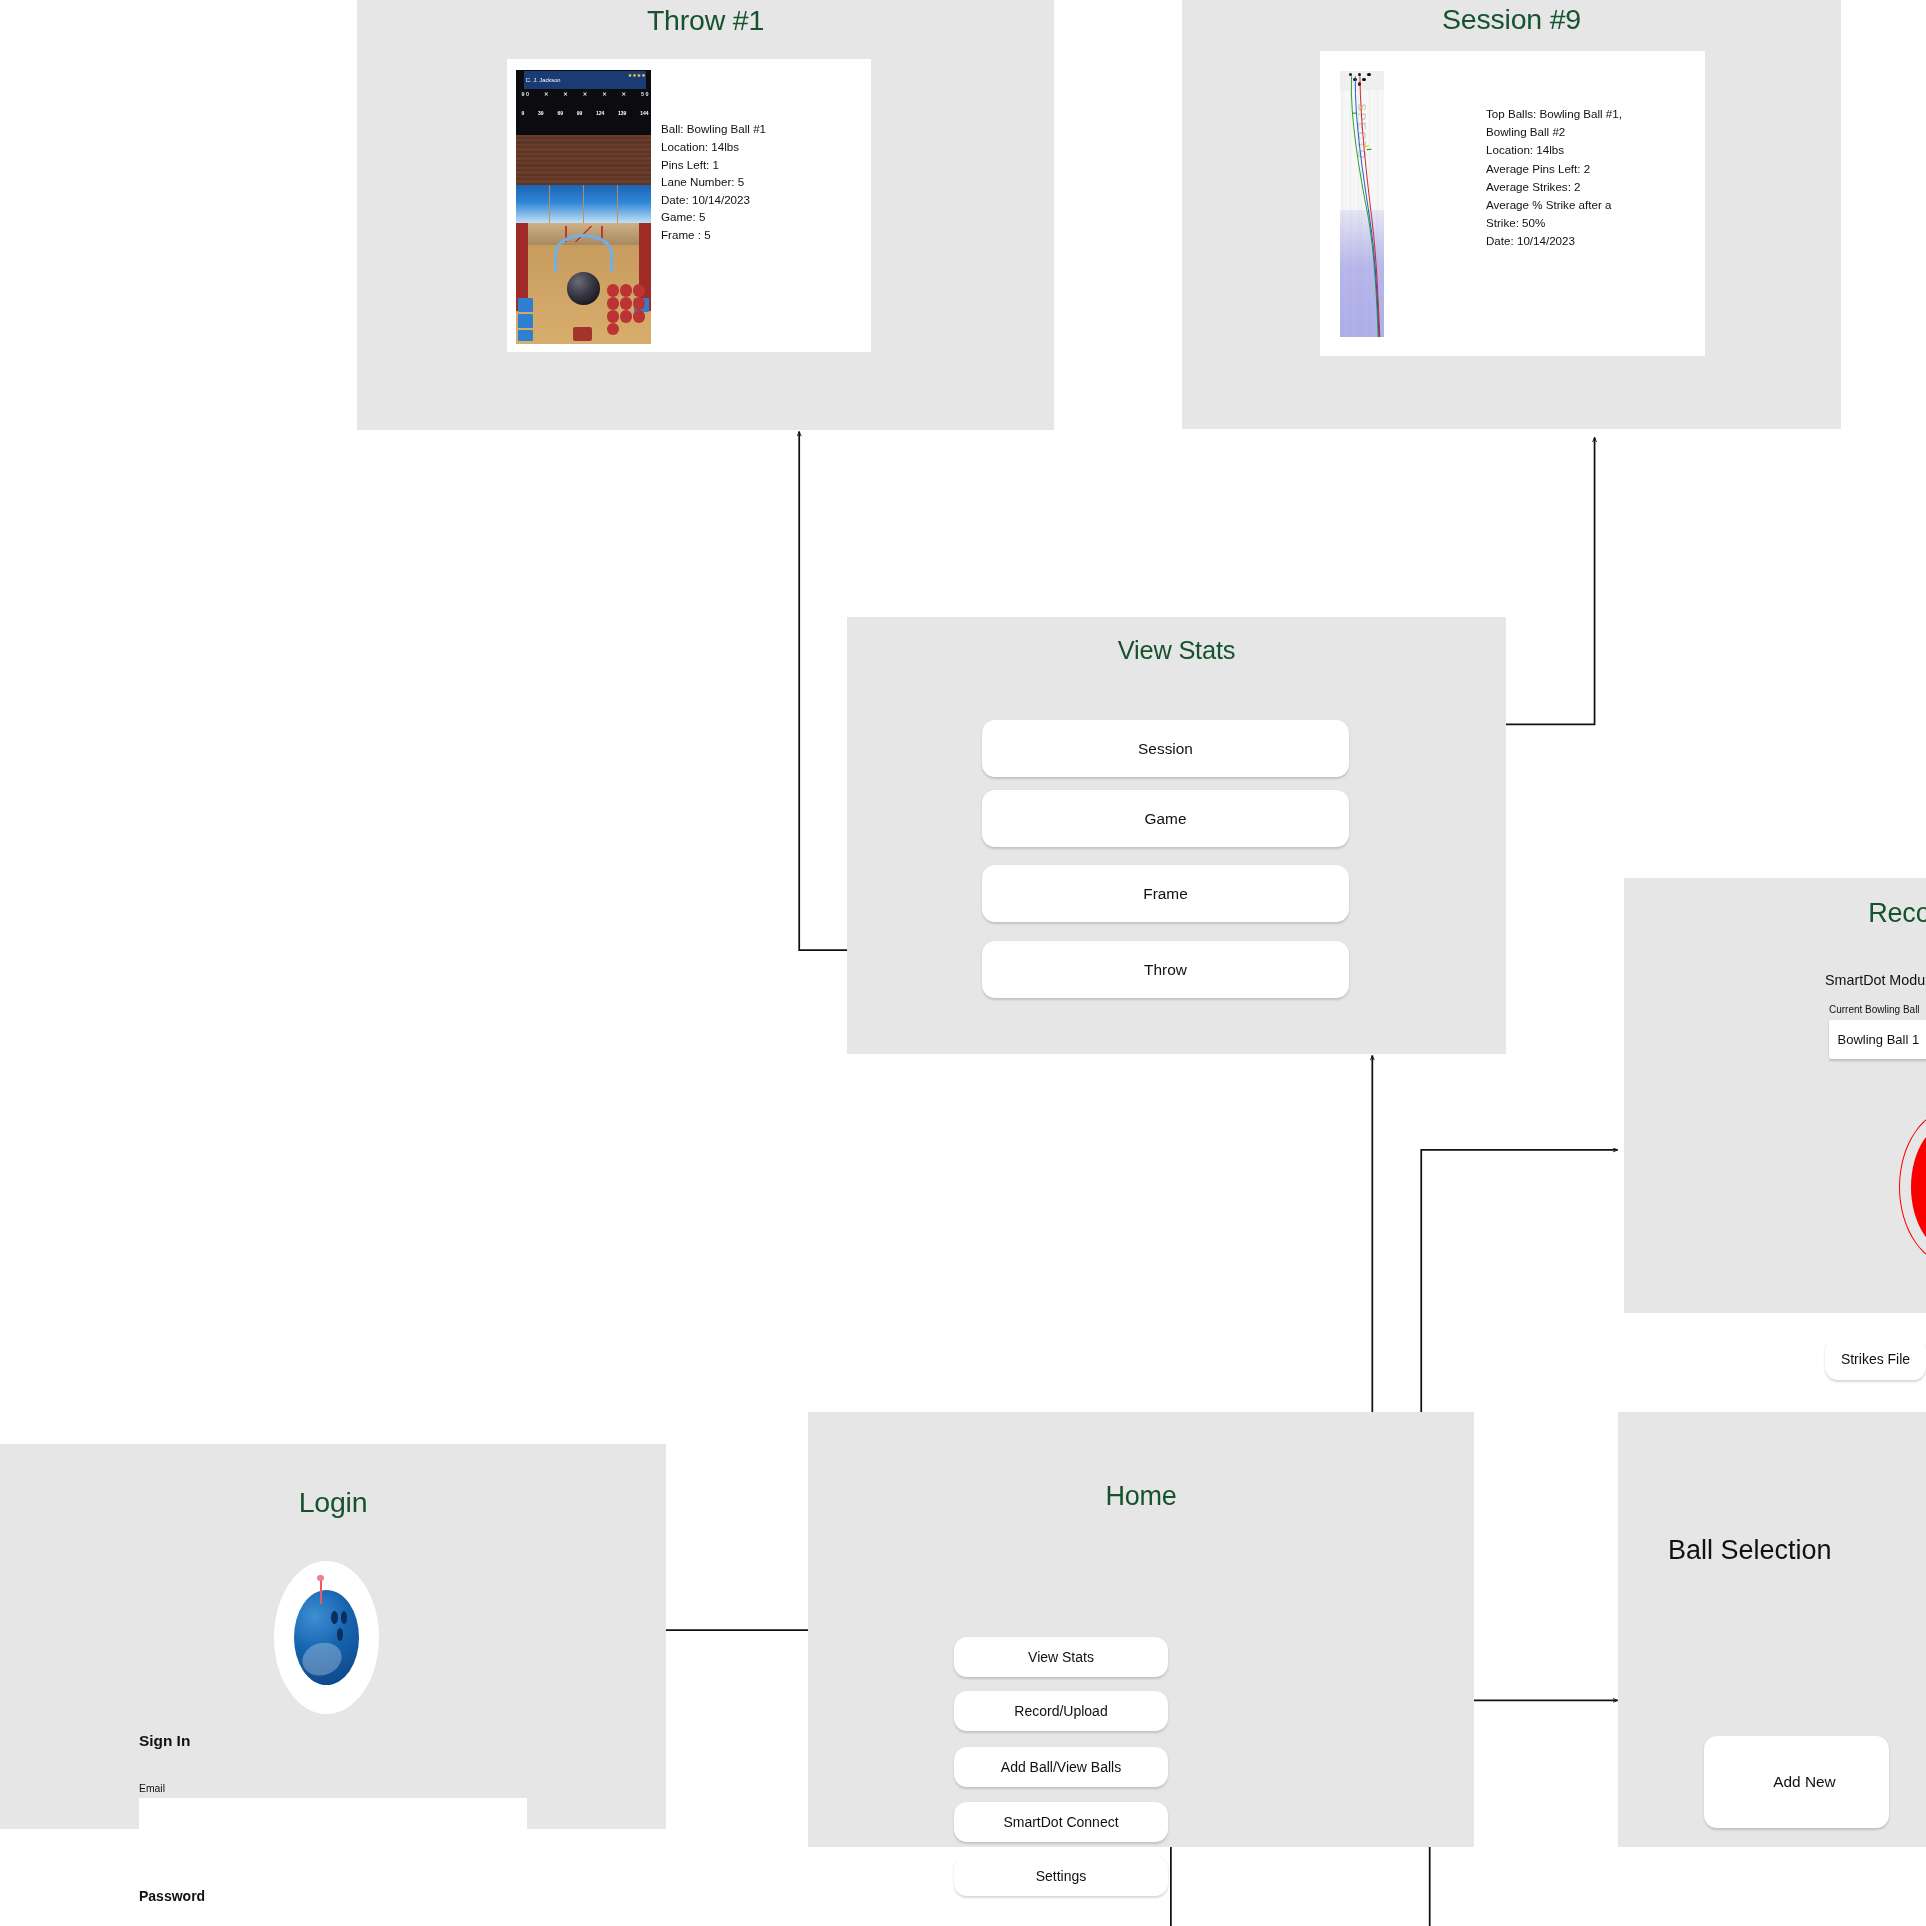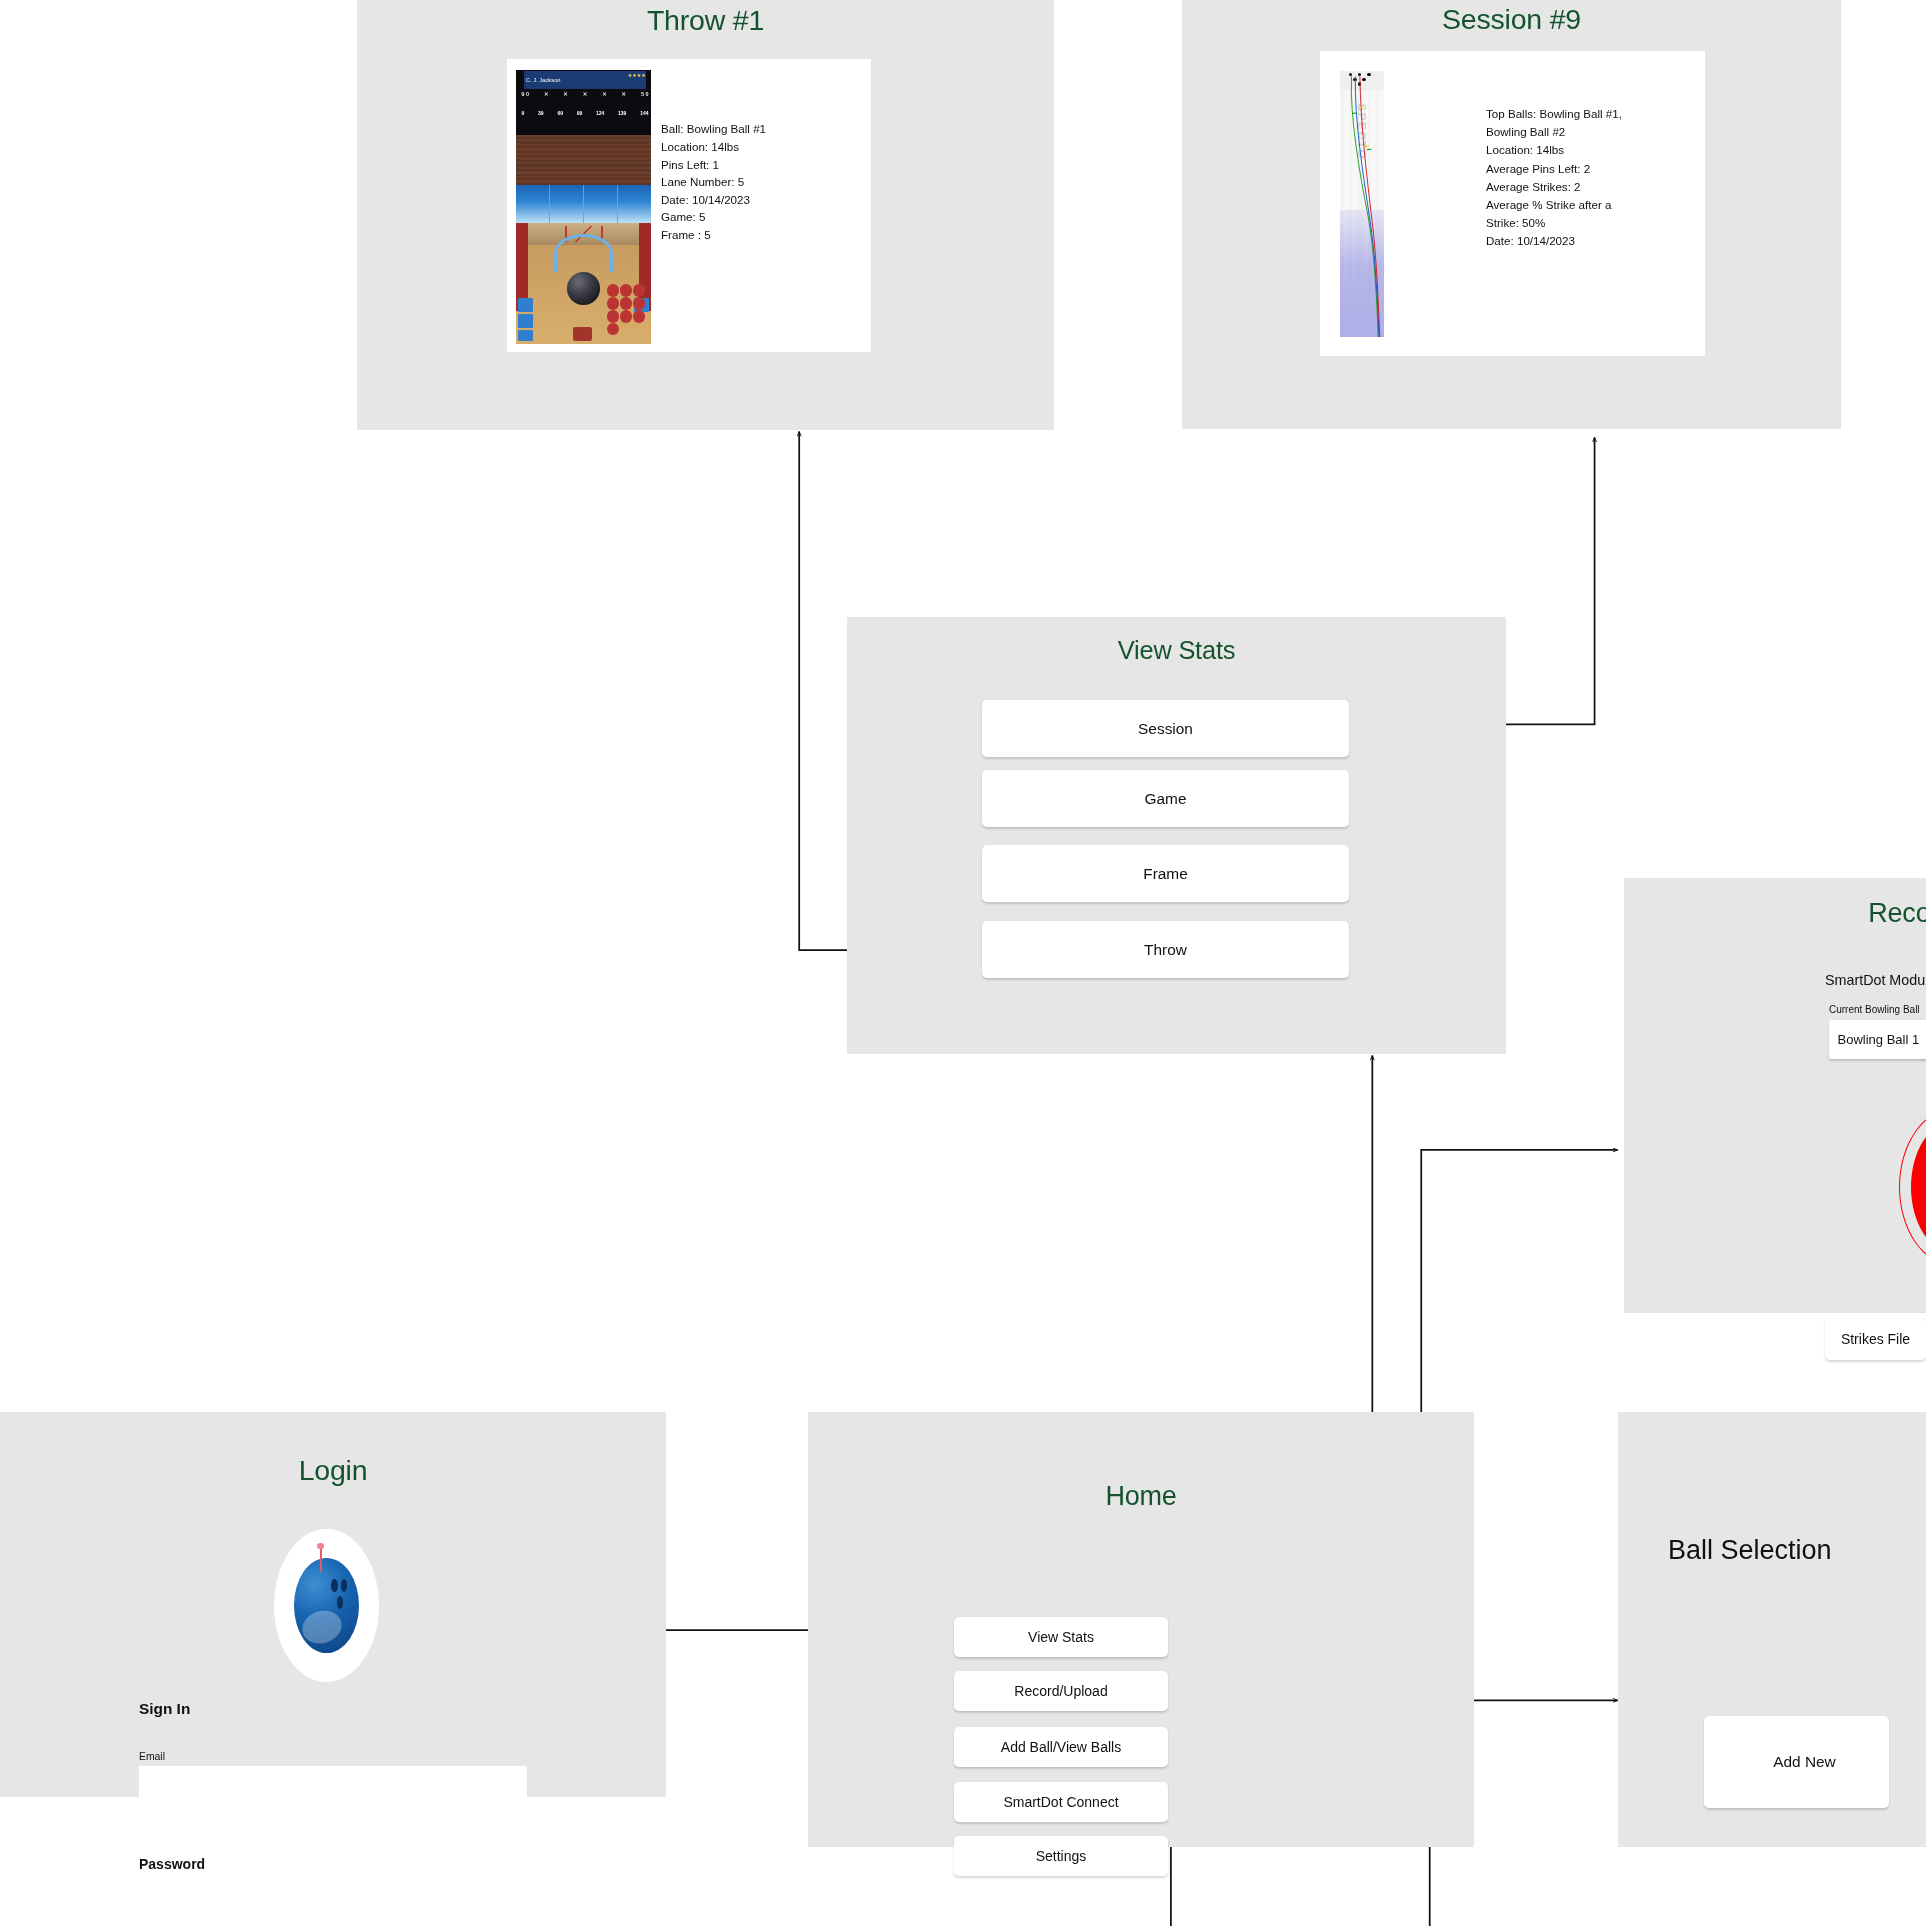--- a/index.html
+++ b/index.html
@@ -29,29 +29,30 @@
     white-space:nowrap;
   }
   .card{
     position:absolute;
     background:#ffffff;
     box-sizing:border-box;
   }
   .btn{
     position:absolute;
     background:#ffffff;
-    border-radius:5px;
+    border-radius:13px;
     box-shadow:0 1.2px 2.3px rgba(0,0,0,0.16);
     display:flex;
     align-items:center;
     justify-content:center;
     text-align:center;
     color:#111;
     box-sizing:border-box;
     line-height:1.15;
+    margin-top:20px;
   }
   .lbl{position:absolute;color:#111;white-space:pre-line;}
   svg.wires{position:absolute;left:0;top:0;width:2289px;height:2759px;pointer-events:none;}
 
   
   .throwcard-img{position:absolute;overflow:hidden;background:#7a5a3a;}
   .lane-bg{position:absolute;left:0;top:0;right:0;bottom:0;
     background:linear-gradient(180deg,#5a3f2a 0%,#6d4c31 28%,#b08a55 40%,#c79a5e 62%,#d8ae6c 100%);}
   .scorebar{position:absolute;left:0;top:0;right:0;height:24%;background:#0b0b10;}
   .sb-name{position:absolute;left:6%;top:2%;right:4%;height:28%;background:#1b3b74;color:#fff;
@@ -288,21 +289,21 @@
     <div class="rec-inner" style="left:287px;top:243px;width:86px;height:132px;font-size:12.3px;">
       
     </div>
 
     <div class="btn" style="left:201px;top:440px;width:101px;height:42px;font-size:14px;">
       <span>Strikes File</span>
     </div>
 
   </div>
 
-  <div class="panel" style="left:0px;top:1412px;width:666px;height:385px;">
+  <div class="panel" style="left:0px;top:1444px;width:666px;height:385px;">
     <div class="panel-title" style="top:42px;font-size:28.5px;">Login</div>
 
     <div class="logo-wrap" style="left:274px;top:117px;width:105px;height:153px;">
       <div class="logo-ball">
         <i class="logo-hole" style="left:57%;top:22%;width:10%;height:14%;"></i>
         <i class="logo-hole" style="left:72%;top:22%;width:10%;height:14%;"></i>
         <i class="logo-hole" style="left:66%;top:40%;width:10%;height:14%;"></i>
       </div>
       <i class="logo-pin" style="left:44%;top:12%;width:1.9px;height:25px;"></i>
       <i class="logo-pin-top" style="left:41%;top:9%;width:6.5px;height:6.5px;"></i>

